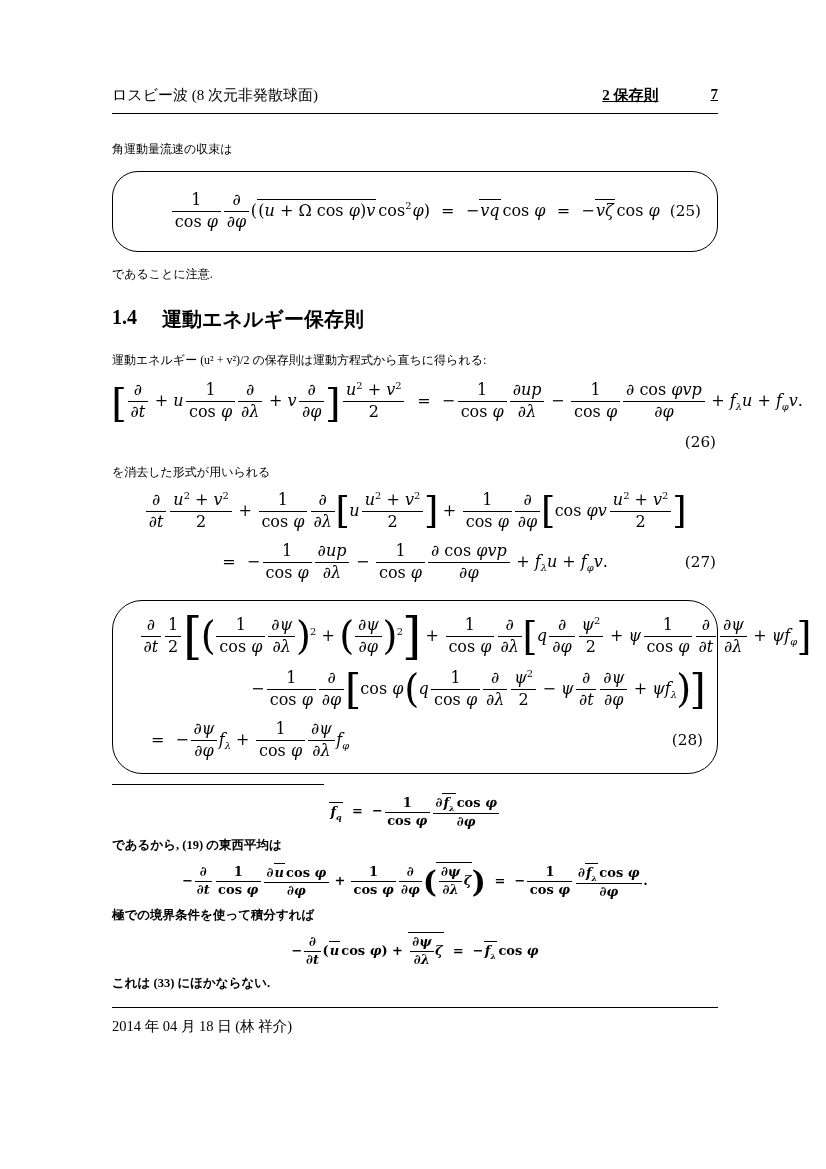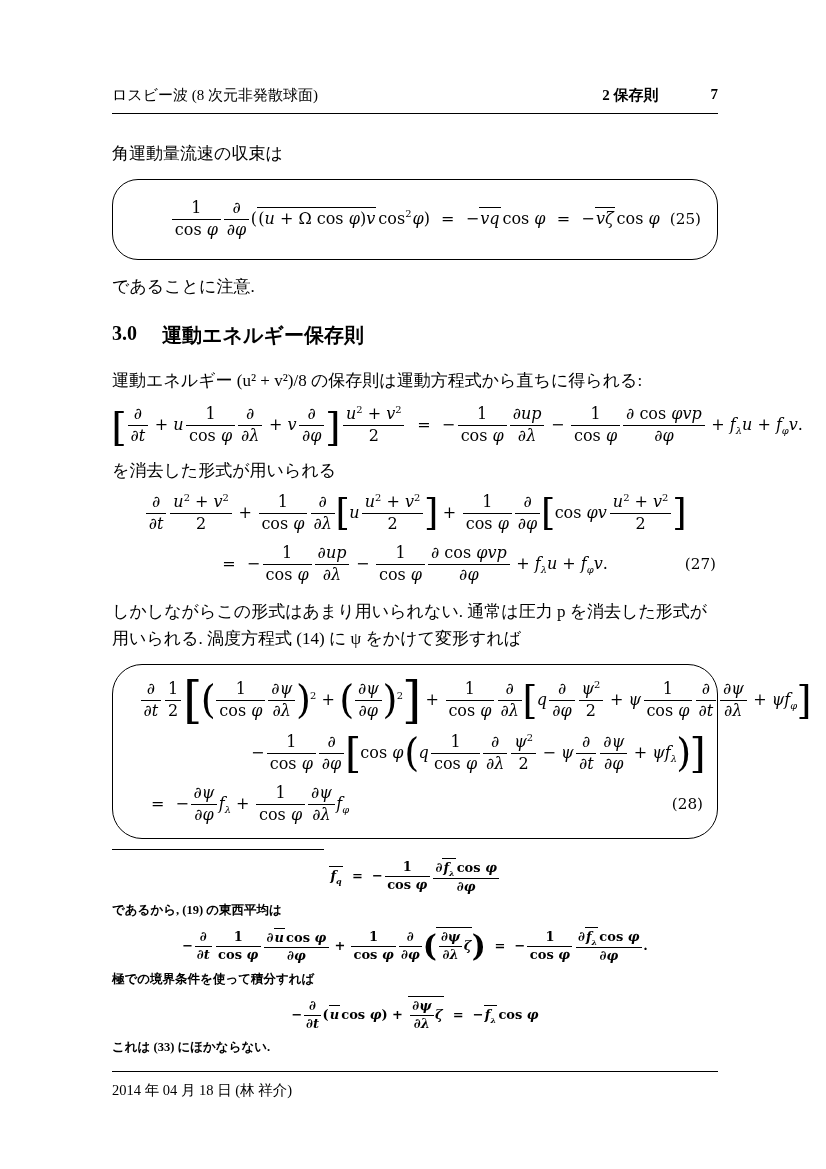--- a/index.html
+++ b/index.html
@@ -5,23 +5,23 @@
   html,body{margin:0;padding:0;}
   body{
     width:826px;height:1169px;background:#ffffff;color:#000;
     font-family:"Liberation Serif","DejaVu Serif",serif;
     position:relative;overflow:hidden;
   }
   .content{position:absolute;left:112px;top:86px;width:606px;}
   
   .hdr{display:flex;justify-content:space-between;align-items:baseline;
        font-size:15px;border-bottom:1.5px solid #000;padding-bottom:8px;}
-  .hdr-right{display:flex;gap:52px;font-weight:bold;}
+  .hdr-right{display:flex;gap:52px;font-weight:bold;text-decoration:underline;}
   
-  .para{font-size:17px;line-height:1.6;margin:0;}
+  .para{font-size:12px;line-height:1.6;margin:0;}
   .sec{font-size:20px;font-weight:bold;display:flex;gap:25px;margin:22px 0 0;}
   
   .obox{border:1.5px solid #000;border-radius:26px;margin-top:12px;padding:14px 14px;}
   
   .eq{font-size:16px;font-family:"DejaVu Serif","Liberation Serif",serif;}
   .eqline{position:relative;padding:4px 0;min-height:22px;}
   .eqinner{display:inline-block;white-space:nowrap;}
   .eqtag{position:absolute;right:2px;top:50%;transform:translateY(-50%);font-size:0.95em;}
   .frac{display:inline-block;vertical-align:middle;text-align:center;margin:0 0.1em;}
   .fn,.fd{display:block;padding:0 0.18em;line-height:1.3;}
@@ -56,38 +56,38 @@
 
   <div class="obox">
     <div class="eq">
         <div class="eqline" style="text-align: center;"><span class="eqinner"><span class="frac"><span class="fn"><span class="rm">1</span></span><span class="fd"><span class="rm">cos </span><span class="it" style="font-style: italic;">φ</span></span></span><span class="frac"><span class="fn"><span class="rm">∂</span></span><span class="fd"><span class="rm">∂</span><span class="it" style="font-style: italic;">φ</span></span></span><span class="rm">(</span><span class="ovl"><span class="rm">(</span><span class="it" style="font-style: italic;">u</span><span class="rm"> + Ω cos </span><span class="it" style="font-style: italic;">φ</span><span class="rm">)</span><span class="it" style="font-style: italic;">v</span></span><span class="spc" style="width: 0.12em;"></span><span class="rm">cos</span><sup><span class="rm">2</span></sup><span class="spc" style="width: 0.06em;"></span><span class="it" style="font-style: italic;">φ</span><span class="rm">)</span><span class="spc" style="width: 0.7em;"></span><span class="rm">=</span><span class="spc" style="width: 0.7em;"></span><span class="rm">−</span><span class="ovl"><span class="it" style="font-style: italic;">vq</span></span><span class="spc" style="width: 0.1em;"></span><span class="rm">cos </span><span class="it" style="font-style: italic;">φ</span><span class="spc" style="width: 0.7em;"></span><span class="rm">=</span><span class="spc" style="width: 0.7em;"></span><span class="rm">−</span><span class="ovl"><span class="it" style="font-style: italic;">vζ</span></span><span class="spc" style="width: 0.1em;"></span><span class="rm">cos </span><span class="it" style="font-style: italic;">φ</span></span><span class="eqtag">(25)</span></div>
       </div>
   </div>
 
   <p class="para" style="margin-top:13px">であることに注意.</p>
 
   <div class="sec">
-    <span>3.0</span>
+    <span>1.4</span>
     <span>運動エネルギー保存則</span>
   </div>
 
-  <p class="para" style="margin-top:18px">運動エネルギー (u² + v²)/8 の保存則は運動方程式から直ちに得られる:</p>
+  <p class="para" style="margin-top:18px">運動エネルギー (u² + v²)/2 の保存則は運動方程式から直ちに得られる:</p>
 
   <div class="eq" style="margin-top:6px">
       <div class="eqline" style="text-align: center;"><span class="eqinner"><span class="big" style="font-size: 2.5em;">[</span><span class="frac"><span class="fn"><span class="rm">∂</span></span><span class="fd"><span class="rm">∂</span><span class="it" style="font-style: italic;">t</span></span></span><span class="rm"> + </span><span class="it" style="font-style: italic;">u</span><span class="spc" style="width: 0.06em;"></span><span class="frac"><span class="fn"><span class="rm">1</span></span><span class="fd"><span class="rm">cos </span><span class="it" style="font-style: italic;">φ</span></span></span><span class="frac"><span class="fn"><span class="rm">∂</span></span><span class="fd"><span class="rm">∂</span><span class="it" style="font-style: italic;">λ</span></span></span><span class="rm"> + </span><span class="it" style="font-style: italic;">v</span><span class="spc" style="width: 0.06em;"></span><span class="frac"><span class="fn"><span class="rm">∂</span></span><span class="fd"><span class="rm">∂</span><span class="it" style="font-style: italic;">φ</span></span></span><span class="big" style="font-size: 2.5em;">]</span><span class="spc" style="width: 0.1em;"></span><span class="frac"><span class="fn"><span class="it" style="font-style: italic;">u</span><sup><span class="rm">2</span></sup><span class="rm"> + </span><span class="it" style="font-style: italic;">v</span><sup><span class="rm">2</span></sup></span><span class="fd"><span class="rm">2</span></span></span><span class="spc" style="width: 0.7em;"></span><span class="rm">=</span><span class="spc" style="width: 0.7em;"></span><span class="rm">−</span><span class="spc" style="width: 0.06em;"></span><span class="frac"><span class="fn"><span class="rm">1</span></span><span class="fd"><span class="rm">cos </span><span class="it" style="font-style: italic;">φ</span></span></span><span class="frac"><span class="fn"><span class="rm">∂</span><span class="it" style="font-style: italic;">up</span></span><span class="fd"><span class="rm">∂</span><span class="it" style="font-style: italic;">λ</span></span></span><span class="rm"> − </span><span class="frac"><span class="fn"><span class="rm">1</span></span><span class="fd"><span class="rm">cos </span><span class="it" style="font-style: italic;">φ</span></span></span><span class="frac"><span class="fn"><span class="rm">∂ cos </span><span class="it" style="font-style: italic;">φvp</span></span><span class="fd"><span class="rm">∂</span><span class="it" style="font-style: italic;">φ</span></span></span><span class="rm"> + </span><span class="it" style="font-style: italic;">f</span><sub><span class="it" style="font-style: italic;">λ</span></sub><span class="it" style="font-style: italic;">u</span><span class="rm"> + </span><span class="it" style="font-style: italic;">f</span><sub><span class="it" style="font-style: italic;">φ</span></sub><span class="it" style="font-style: italic;">v</span><span class="rm">.</span></span></div>
+      <div class="eqline" style="text-align: right;"><span class="eqinner"></span><span class="eqtag">(26)</span></div>
     </div>
 
   <p class="para" style="margin-top:6px">を消去した形式が用いられる</p>
 
   <div class="eq" style="margin-top:4px">
       <div class="eqline" style="text-align: center;"><span class="eqinner"><span class="frac"><span class="fn"><span class="rm">∂</span></span><span class="fd"><span class="rm">∂</span><span class="it" style="font-style: italic;">t</span></span></span><span class="spc" style="width: 0.06em;"></span><span class="frac"><span class="fn"><span class="it" style="font-style: italic;">u</span><sup><span class="rm">2</span></sup><span class="rm"> + </span><span class="it" style="font-style: italic;">v</span><sup><span class="rm">2</span></sup></span><span class="fd"><span class="rm">2</span></span></span><span class="rm"> + </span><span class="frac"><span class="fn"><span class="rm">1</span></span><span class="fd"><span class="rm">cos </span><span class="it" style="font-style: italic;">φ</span></span></span><span class="frac"><span class="fn"><span class="rm">∂</span></span><span class="fd"><span class="rm">∂</span><span class="it" style="font-style: italic;">λ</span></span></span><span class="big" style="font-size: 2.3em;">[</span><span class="it" style="font-style: italic;">u</span><span class="spc" style="width: 0.05em;"></span><span class="frac"><span class="fn"><span class="it" style="font-style: italic;">u</span><sup><span class="rm">2</span></sup><span class="rm"> + </span><span class="it" style="font-style: italic;">v</span><sup><span class="rm">2</span></sup></span><span class="fd"><span class="rm">2</span></span></span><span class="big" style="font-size: 2.3em;">]</span><span class="rm"> + </span><span class="frac"><span class="fn"><span class="rm">1</span></span><span class="fd"><span class="rm">cos </span><span class="it" style="font-style: italic;">φ</span></span></span><span class="frac"><span class="fn"><span class="rm">∂</span></span><span class="fd"><span class="rm">∂</span><span class="it" style="font-style: italic;">φ</span></span></span><span class="big" style="font-size: 2.3em;">[</span><span class="rm">cos </span><span class="it" style="font-style: italic;">φv</span><span class="spc" style="width: 0.1em;"></span><span class="frac"><span class="fn"><span class="it" style="font-style: italic;">u</span><sup><span class="rm">2</span></sup><span class="rm"> + </span><span class="it" style="font-style: italic;">v</span><sup><span class="rm">2</span></sup></span><span class="fd"><span class="rm">2</span></span></span><span class="big" style="font-size: 2.3em;">]</span></span></div>
       <div class="eqline" style="text-align: center;"><span class="eqinner"><span class="rm">=</span><span class="spc" style="width: 0.7em;"></span><span class="rm">−</span><span class="spc" style="width: 0.06em;"></span><span class="frac"><span class="fn"><span class="rm">1</span></span><span class="fd"><span class="rm">cos </span><span class="it" style="font-style: italic;">φ</span></span></span><span class="frac"><span class="fn"><span class="rm">∂</span><span class="it" style="font-style: italic;">up</span></span><span class="fd"><span class="rm">∂</span><span class="it" style="font-style: italic;">λ</span></span></span><span class="rm"> − </span><span class="frac"><span class="fn"><span class="rm">1</span></span><span class="fd"><span class="rm">cos </span><span class="it" style="font-style: italic;">φ</span></span></span><span class="frac"><span class="fn"><span class="rm">∂ cos </span><span class="it" style="font-style: italic;">φvp</span></span><span class="fd"><span class="rm">∂</span><span class="it" style="font-style: italic;">φ</span></span></span><span class="rm"> + </span><span class="it" style="font-style: italic;">f</span><sub><span class="it" style="font-style: italic;">λ</span></sub><span class="it" style="font-style: italic;">u</span><span class="rm"> + </span><span class="it" style="font-style: italic;">f</span><sub><span class="it" style="font-style: italic;">φ</span></sub><span class="it" style="font-style: italic;">v</span><span class="rm">.</span></span><span class="eqtag">(27)</span></div>
     </div>
 
-  <p class="para" style="margin-top:8px">しかしながらこの形式はあまり用いられない. 通常は圧力 p を消去した形式が用いられる. 渦度方程式 (14) に ψ をかけて変形すれば</p>
 
   <div class="obox" style="border-radius:30px;margin-top:12px;padding:8px 12px">
     <div class="eq">
         <div class="eqline" style="text-align: left;"><span class="eqinner" style="margin-left: 14px;"><span class="frac"><span class="fn"><span class="rm">∂</span></span><span class="fd"><span class="rm">∂</span><span class="it" style="font-style: italic;">t</span></span></span><span class="spc" style="width: 0.06em;"></span><span class="frac"><span class="fn"><span class="rm">1</span></span><span class="fd"><span class="rm">2</span></span></span><span class="spc" style="width: 0.08em;"></span><span class="big" style="font-size: 3.1em;">[</span><span class="big" style="font-size: 2.4em;">(</span><span class="frac"><span class="fn"><span class="rm">1</span></span><span class="fd"><span class="rm">cos </span><span class="it" style="font-style: italic;">φ</span></span></span><span class="frac"><span class="fn"><span class="rm">∂</span><span class="it" style="font-style: italic;">ψ</span></span><span class="fd"><span class="rm">∂</span><span class="it" style="font-style: italic;">λ</span></span></span><span class="big" style="font-size: 2.4em;">)</span><sup><span class="rm">2</span></sup><span class="rm"> + </span><span class="big" style="font-size: 2.4em;">(</span><span class="frac"><span class="fn"><span class="rm">∂</span><span class="it" style="font-style: italic;">ψ</span></span><span class="fd"><span class="rm">∂</span><span class="it" style="font-style: italic;">φ</span></span></span><span class="big" style="font-size: 2.4em;">)</span><sup><span class="rm">2</span></sup><span class="big" style="font-size: 3.1em;">]</span><span class="rm"> + </span><span class="frac"><span class="fn"><span class="rm">1</span></span><span class="fd"><span class="rm">cos </span><span class="it" style="font-style: italic;">φ</span></span></span><span class="frac"><span class="fn"><span class="rm">∂</span></span><span class="fd"><span class="rm">∂</span><span class="it" style="font-style: italic;">λ</span></span></span><span class="big" style="font-size: 2.4em;">[</span><span class="it" style="font-style: italic;">q</span><span class="spc" style="width: 0.05em;"></span><span class="frac"><span class="fn"><span class="rm">∂</span></span><span class="fd"><span class="rm">∂</span><span class="it" style="font-style: italic;">φ</span></span></span><span class="spc" style="width: 0.05em;"></span><span class="frac"><span class="fn"><span class="it" style="font-style: italic;">ψ</span><sup><span class="rm">2</span></sup></span><span class="fd"><span class="rm">2</span></span></span><span class="rm"> + </span><span class="it" style="font-style: italic;">ψ</span><span class="spc" style="width: 0.06em;"></span><span class="frac"><span class="fn"><span class="rm">1</span></span><span class="fd"><span class="rm">cos </span><span class="it" style="font-style: italic;">φ</span></span></span><span class="frac"><span class="fn"><span class="rm">∂</span></span><span class="fd"><span class="rm">∂</span><span class="it" style="font-style: italic;">t</span></span></span><span class="spc" style="width: 0.05em;"></span><span class="frac"><span class="fn"><span class="rm">∂</span><span class="it" style="font-style: italic;">ψ</span></span><span class="fd"><span class="rm">∂</span><span class="it" style="font-style: italic;">λ</span></span></span><span class="rm"> + </span><span class="it" style="font-style: italic;">ψf</span><sub><span class="it" style="font-style: italic;">φ</span></sub><span class="big" style="font-size: 2.4em;">]</span></span></div>
         <div class="eqline" style="text-align: right;"><span class="eqinner"><span class="rm">−</span><span class="spc" style="width: 0.06em;"></span><span class="frac"><span class="fn"><span class="rm">1</span></span><span class="fd"><span class="rm">cos </span><span class="it" style="font-style: italic;">φ</span></span></span><span class="frac"><span class="fn"><span class="rm">∂</span></span><span class="fd"><span class="rm">∂</span><span class="it" style="font-style: italic;">φ</span></span></span><span class="big" style="font-size: 2.6em;">[</span><span class="rm">cos </span><span class="it" style="font-style: italic;">φ</span><span class="spc" style="width: 0.1em;"></span><span class="big" style="font-size: 2.4em;">(</span><span class="it" style="font-style: italic;">q</span><span class="spc" style="width: 0.05em;"></span><span class="frac"><span class="fn"><span class="rm">1</span></span><span class="fd"><span class="rm">cos </span><span class="it" style="font-style: italic;">φ</span></span></span><span class="frac"><span class="fn"><span class="rm">∂</span></span><span class="fd"><span class="rm">∂</span><span class="it" style="font-style: italic;">λ</span></span></span><span class="spc" style="width: 0.05em;"></span><span class="frac"><span class="fn"><span class="it" style="font-style: italic;">ψ</span><sup><span class="rm">2</span></sup></span><span class="fd"><span class="rm">2</span></span></span><span class="rm"> − </span><span class="it" style="font-style: italic;">ψ</span><span class="spc" style="width: 0.05em;"></span><span class="frac"><span class="fn"><span class="rm">∂</span></span><span class="fd"><span class="rm">∂</span><span class="it" style="font-style: italic;">t</span></span></span><span class="spc" style="width: 0.05em;"></span><span class="frac"><span class="fn"><span class="rm">∂</span><span class="it" style="font-style: italic;">ψ</span></span><span class="fd"><span class="rm">∂</span><span class="it" style="font-style: italic;">φ</span></span></span><span class="rm"> + </span><span class="it" style="font-style: italic;">ψf</span><sub><span class="it" style="font-style: italic;">λ</span></sub><span class="big" style="font-size: 2.4em;">)</span><span class="big" style="font-size: 2.6em;">]</span></span></div>
         <div class="eqline" style="text-align: left;"><span class="eqinner" style="margin-left: 26px;"><span class="rm">=</span><span class="spc" style="width: 0.7em;"></span><span class="rm">−</span><span class="frac"><span class="fn"><span class="rm">∂</span><span class="it" style="font-style: italic;">ψ</span></span><span class="fd"><span class="rm">∂</span><span class="it" style="font-style: italic;">φ</span></span></span><span class="it" style="font-style: italic;">f</span><sub><span class="it" style="font-style: italic;">λ</span></sub><span class="rm"> + </span><span class="frac"><span class="fn"><span class="rm">1</span></span><span class="fd"><span class="rm">cos </span><span class="it" style="font-style: italic;">φ</span></span></span><span class="frac"><span class="fn"><span class="rm">∂</span><span class="it" style="font-style: italic;">ψ</span></span><span class="fd"><span class="rm">∂</span><span class="it" style="font-style: italic;">λ</span></span></span><span class="it" style="font-style: italic;">f</span><sub><span class="it" style="font-style: italic;">φ</span></sub></span><span class="eqtag">(28)</span></div>
       </div>
   </div>
 
   <div class="fnarea">

